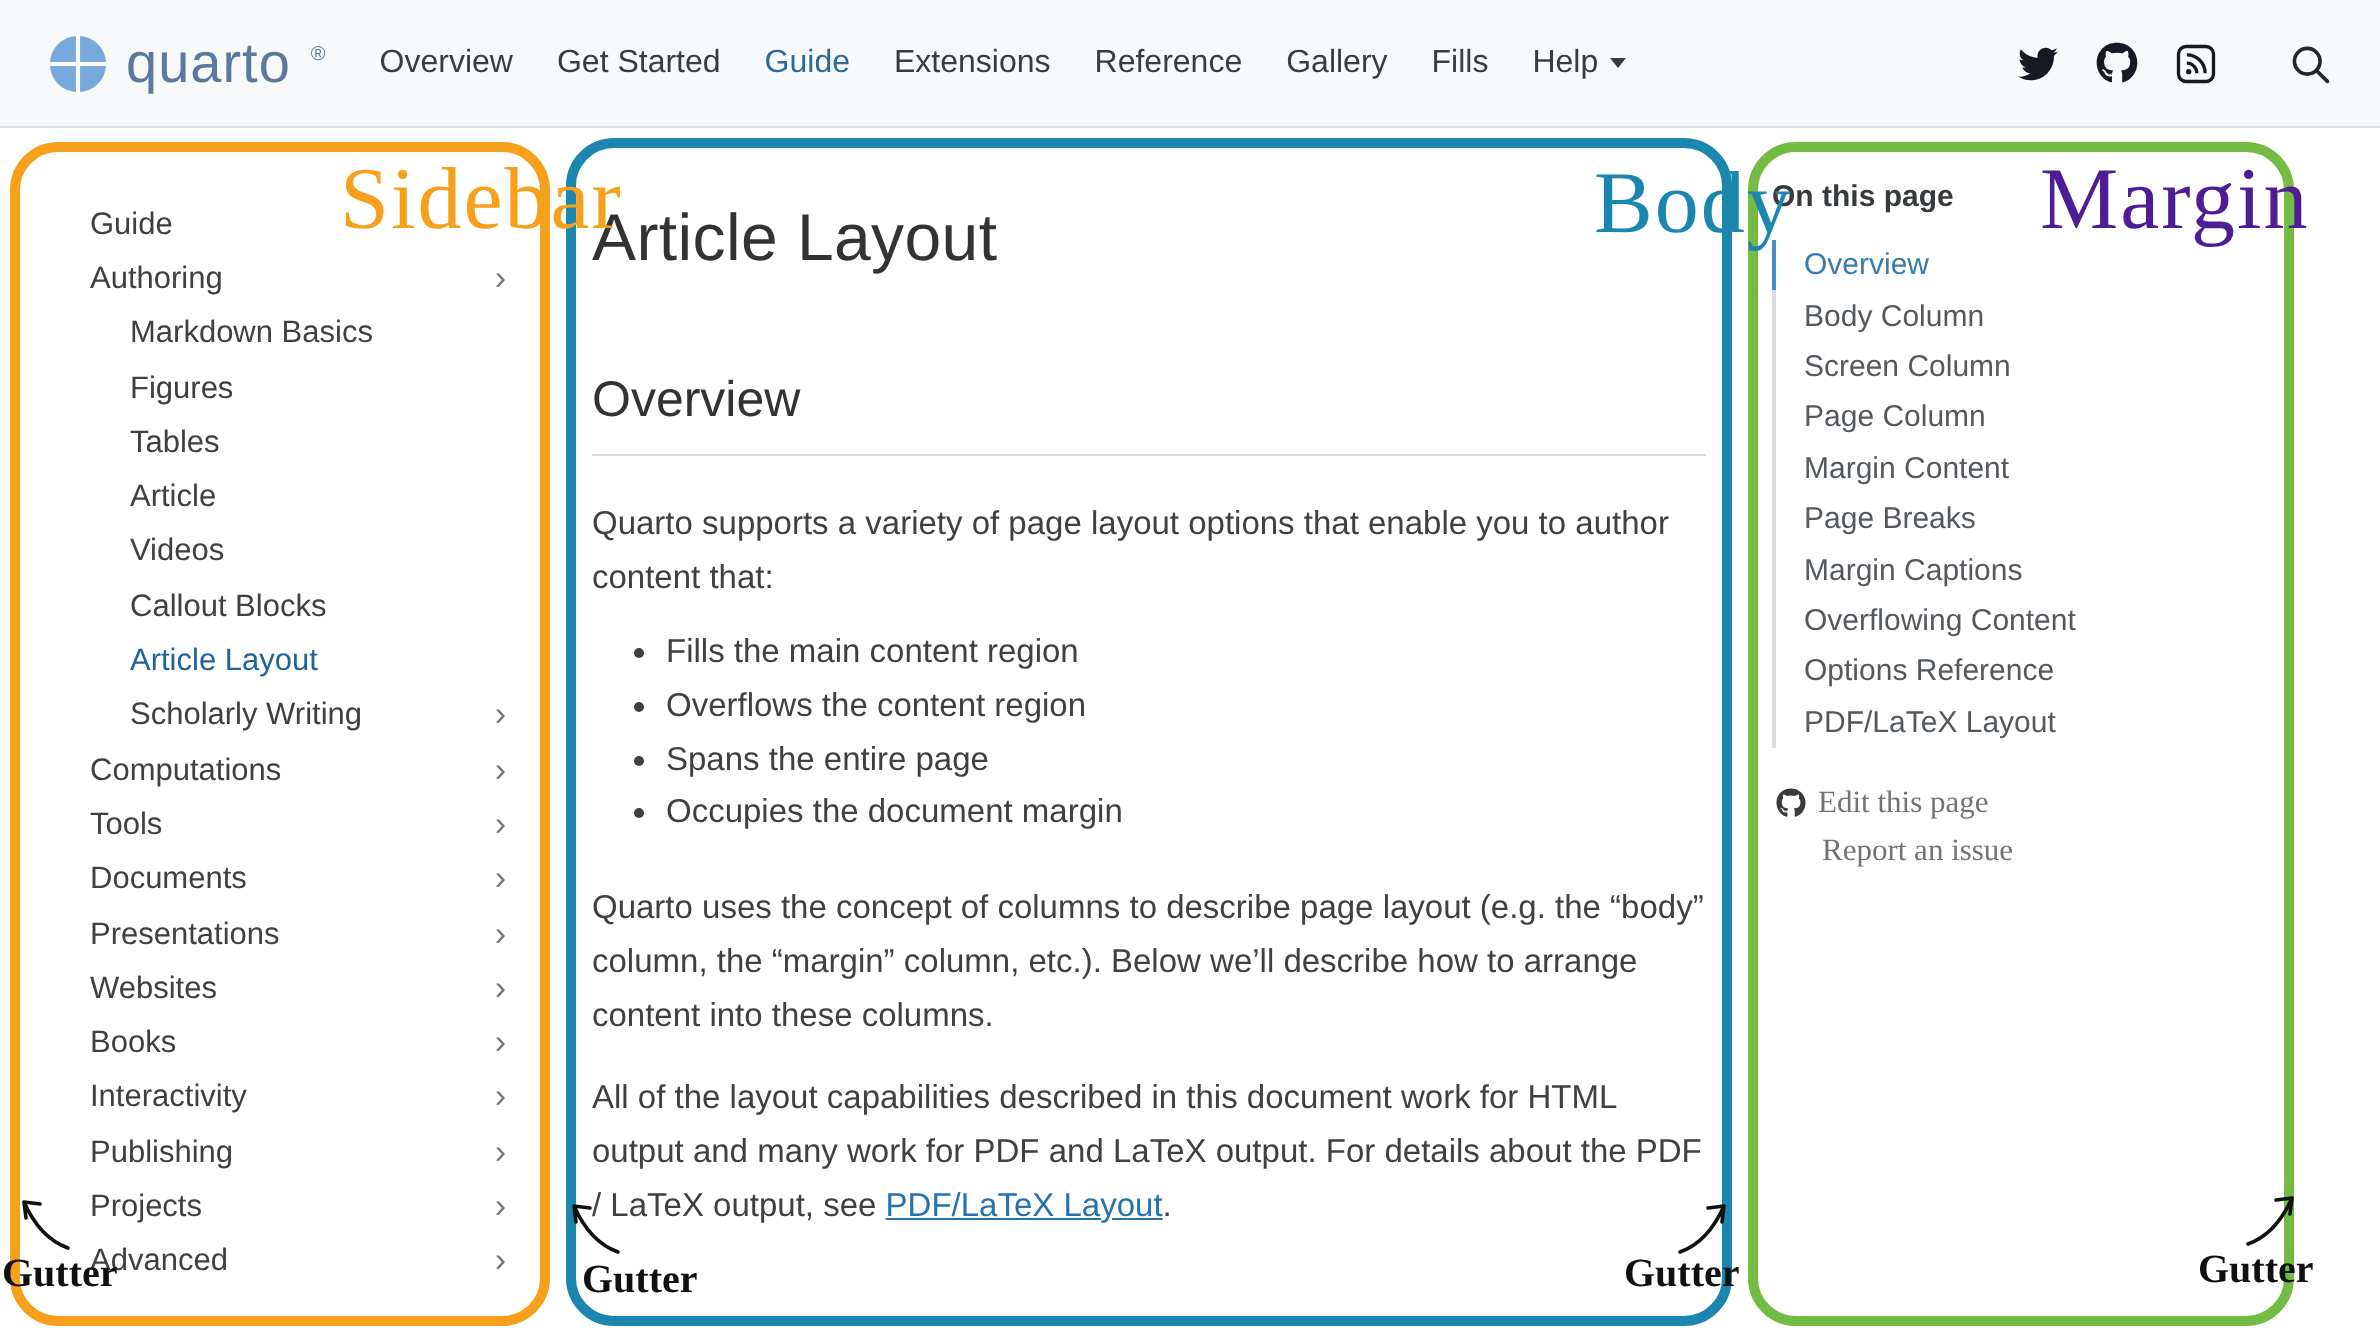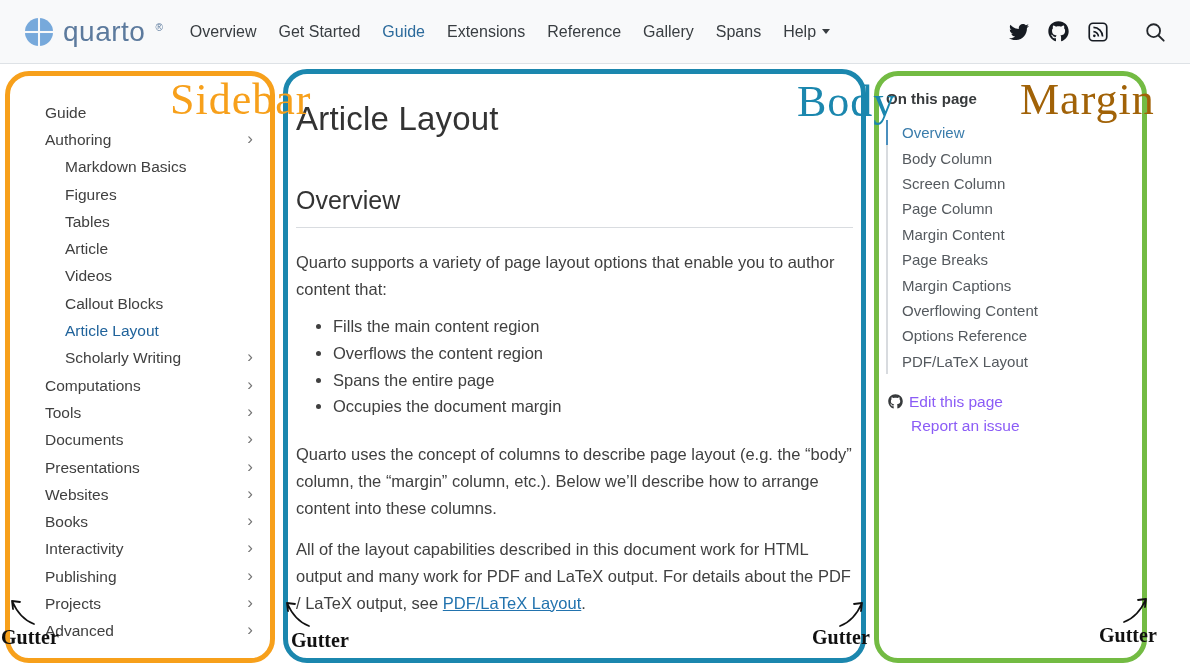--- a/index.html
+++ b/index.html
@@ -44,34 +44,34 @@
   .main ul li { font-size:16.5px; line-height:1.63; }
   .main a { color:#2273ae; text-decoration:underline; cursor:pointer; }
 
   
   .toc { position:absolute; left:886px; top:90px; width:248px; }
   .toc-heading { font-size:15px; font-weight:700; color:#373a3c; margin-bottom:13px; }
   .toc ul { list-style:none; }
   .toc ul li { border-left:2px solid #d8dbdf; padding-left:14px; height:25.4px;
                display:flex; align-items:center; font-size:15px; color:#54595e; cursor:pointer; }
   .toc ul li.active { border-left-color:#4b8fbe; color:#3a7cab; }
-  .toc-links { margin-top:16px; padding-left:2px; font-size:15.5px; color:#8b5cf6; }
+  .toc-links { margin-top:16px; padding-left:2px; font-size:15.5px; color:#737373;font-family:Liberation Serif, serif; }
   .edit-row { display:flex; align-items:center; gap:6px; height:24px; cursor:pointer; }
   .report-row { padding-left:23px; height:24px; display:flex; align-items:center; cursor:pointer; }
 
   
   .anno { position:absolute; inset:0; pointer-events:none; }
   .box { position:absolute; border:5px solid; border-radius:24px; }
   .box-sidebar { left:5px; top:71px; width:270px; height:592px; border-color:#F7A01B; }
   .box-body    { left:283px; top:69px; width:583px; height:594px; border-color:#1B87AE; }
   .box-margin  { left:874px; top:71px; width:273px; height:592px; border-color:#73BB43; }
   .anno-label { position:absolute; font-family:cursive; font-size:44px; font-weight:400; letter-spacing:1px; }
   .lbl-sidebar { left:170px; top:74px; color:#F7A01B; }
   .lbl-body { left:797px; top:76px; color:#1B87AE; }
-  .lbl-margin { left:1020px; top:74px; color:#a16207; }
+  .lbl-margin { left:1020px; top:74px; color:#4c1d95; }
   .gutter-label { position:absolute; font-family:cursive; font-size:20px; font-weight:700; color:#111; }
   .g1 { left:1px; top:626px; } .g2 { left:291px; top:629px; }
   .g3 { left:812px; top:626px; } .g4 { left:1099px; top:624px; }
   .arrow { position:absolute; }
   .a1 { left:6px; top:594px; } .a2 { left:281px; top:596px; }
   .a3 { left:836px; top:596px; } .a4 { left:1120px; top:592px; }
 </style>
 </head>
 <body>
 
@@ -87,21 +87,21 @@
       <span class="brand-text">quarto</span>
       <span class="brand-reg">®</span>
     </div>
     <nav class="nav-links">
       <span class="nav-link">Overview</span>
       <span class="nav-link">Get Started</span>
       <span class="nav-link active">Guide</span>
       <span class="nav-link">Extensions</span>
       <span class="nav-link">Reference</span>
       <span class="nav-link">Gallery</span>
-      <span class="nav-link">Spans</span>
+      <span class="nav-link">Fills</span>
       <span class="help-wrap">
         <span class="nav-link" style="padding-right:4px;">Help</span>
         <span class="caret"></span>
       </span>
     </nav>
     <div class="nav-icons">
       <span class="ibtn">
         <svg width="20" height="20" viewBox="0 0 512 512" fill="#161b22">
             <path d="M459.37 151.716c.325 4.548.325 9.097.325 13.645 0 138.72-105.583 298.558-298.558 298.558-59.452 0-114.68-17.219-161.137-47.106 8.447.974 16.568 1.299 25.34 1.299 49.055 0 94.213-16.568 130.274-44.832-46.132-.975-84.792-31.188-98.112-72.772 6.498.974 12.995 1.624 19.818 1.624 9.421 0 18.843-1.3 27.614-3.573-48.081-9.747-84.143-51.98-84.143-102.985v-1.299c13.969 7.797 30.214 12.67 47.431 13.319-28.264-18.843-46.781-51.005-46.781-87.391 0-19.492 5.197-37.36 14.294-52.954 51.655 63.675 129.3 105.258 216.365 109.807-1.624-7.797-2.599-15.918-2.599-24.04 0-57.828 46.782-104.934 104.934-104.934 30.213 0 57.502 12.67 76.67 33.137 23.715-4.548 46.456-13.32 66.599-25.34-7.798 24.366-24.366 44.833-46.132 57.827 21.117-2.273 41.584-8.122 60.426-16.243-14.292 20.791-32.161 39.308-52.628 54.253z"></path>
           </svg>

